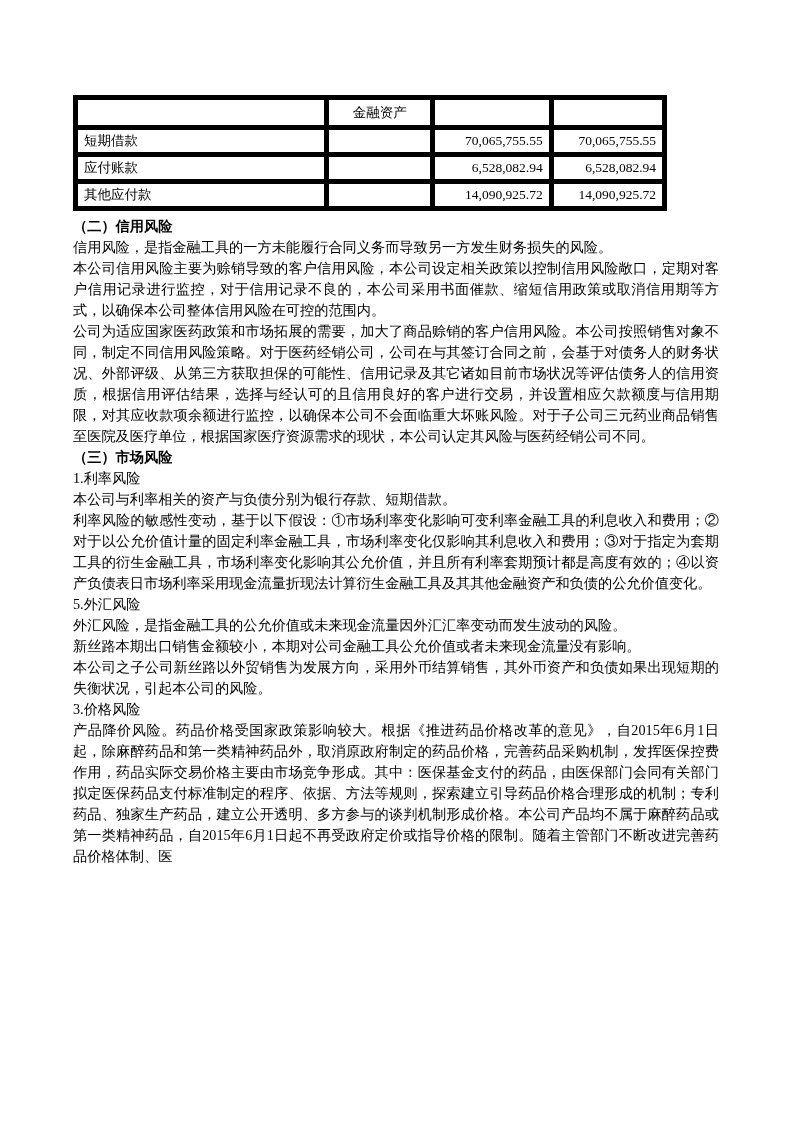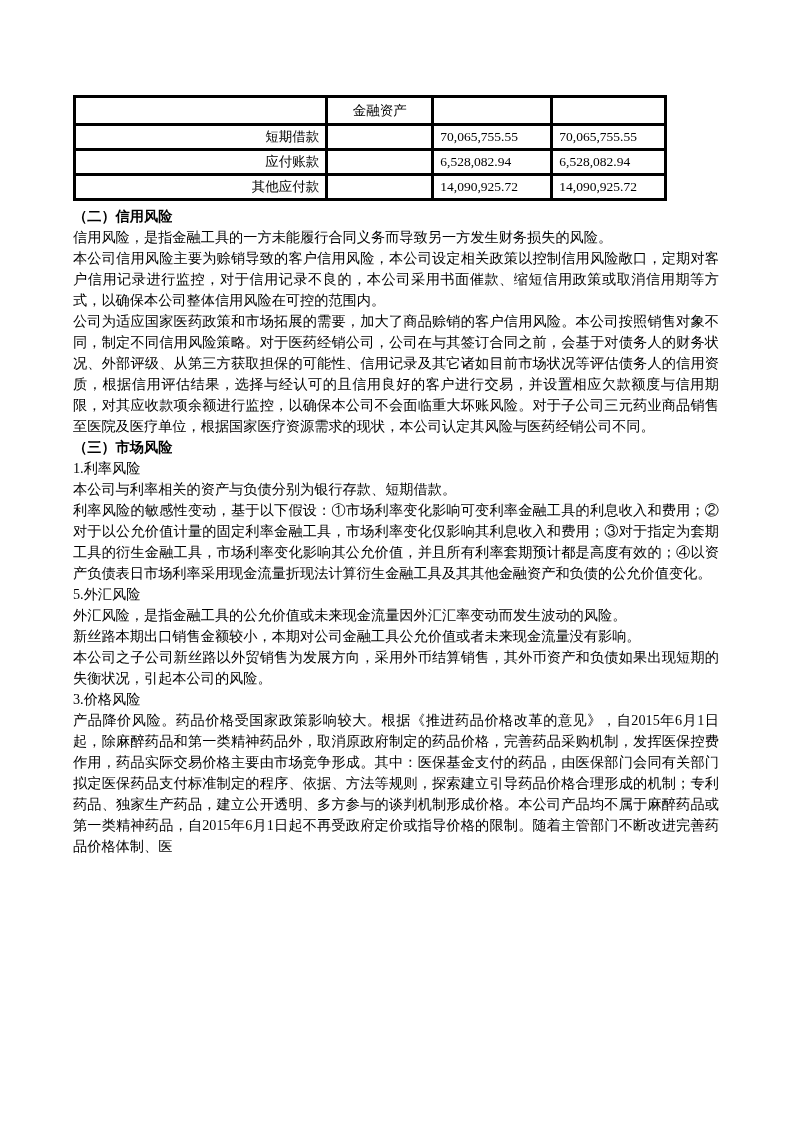--- a/index.html
+++ b/index.html
@@ -22,37 +22,37 @@
     top: 95px;
     width: 646px;
   }
   
   table.fin {
     border-collapse: collapse;
     width: 594px;
     table-layout: fixed;
   }
   table.fin th, table.fin td {
-    border: 3px solid #000000;
+    border: 5px solid #000000;
     padding: 0 6px;
     font-size: 13.5px;
     font-weight: normal;
     height: 22px;
     line-height: 22px;
     white-space: nowrap;
     overflow: hidden;
   }
   table.fin thead th { height: 25px; line-height: 25px; }
   .col-label  { width: 233px; }
   .col-fa     { width: 98px;  }
   .col-num1   { width: 110px; }
   .col-num2   { width: 105px; }
-  .cell-label { text-align: right; }
+  .cell-label { text-align: left; }
   .cell-center{ text-align: center; }
-  .cell-num   { text-align: left; }
+  .cell-num   { text-align: right; }
   
   .body-text {
     margin-top: 5px;
     width: 646px;
     font-size: 14.2px;
     line-height: 21px;
     text-align: justify;
     text-align-last: left;
     word-break: break-all;
   }

